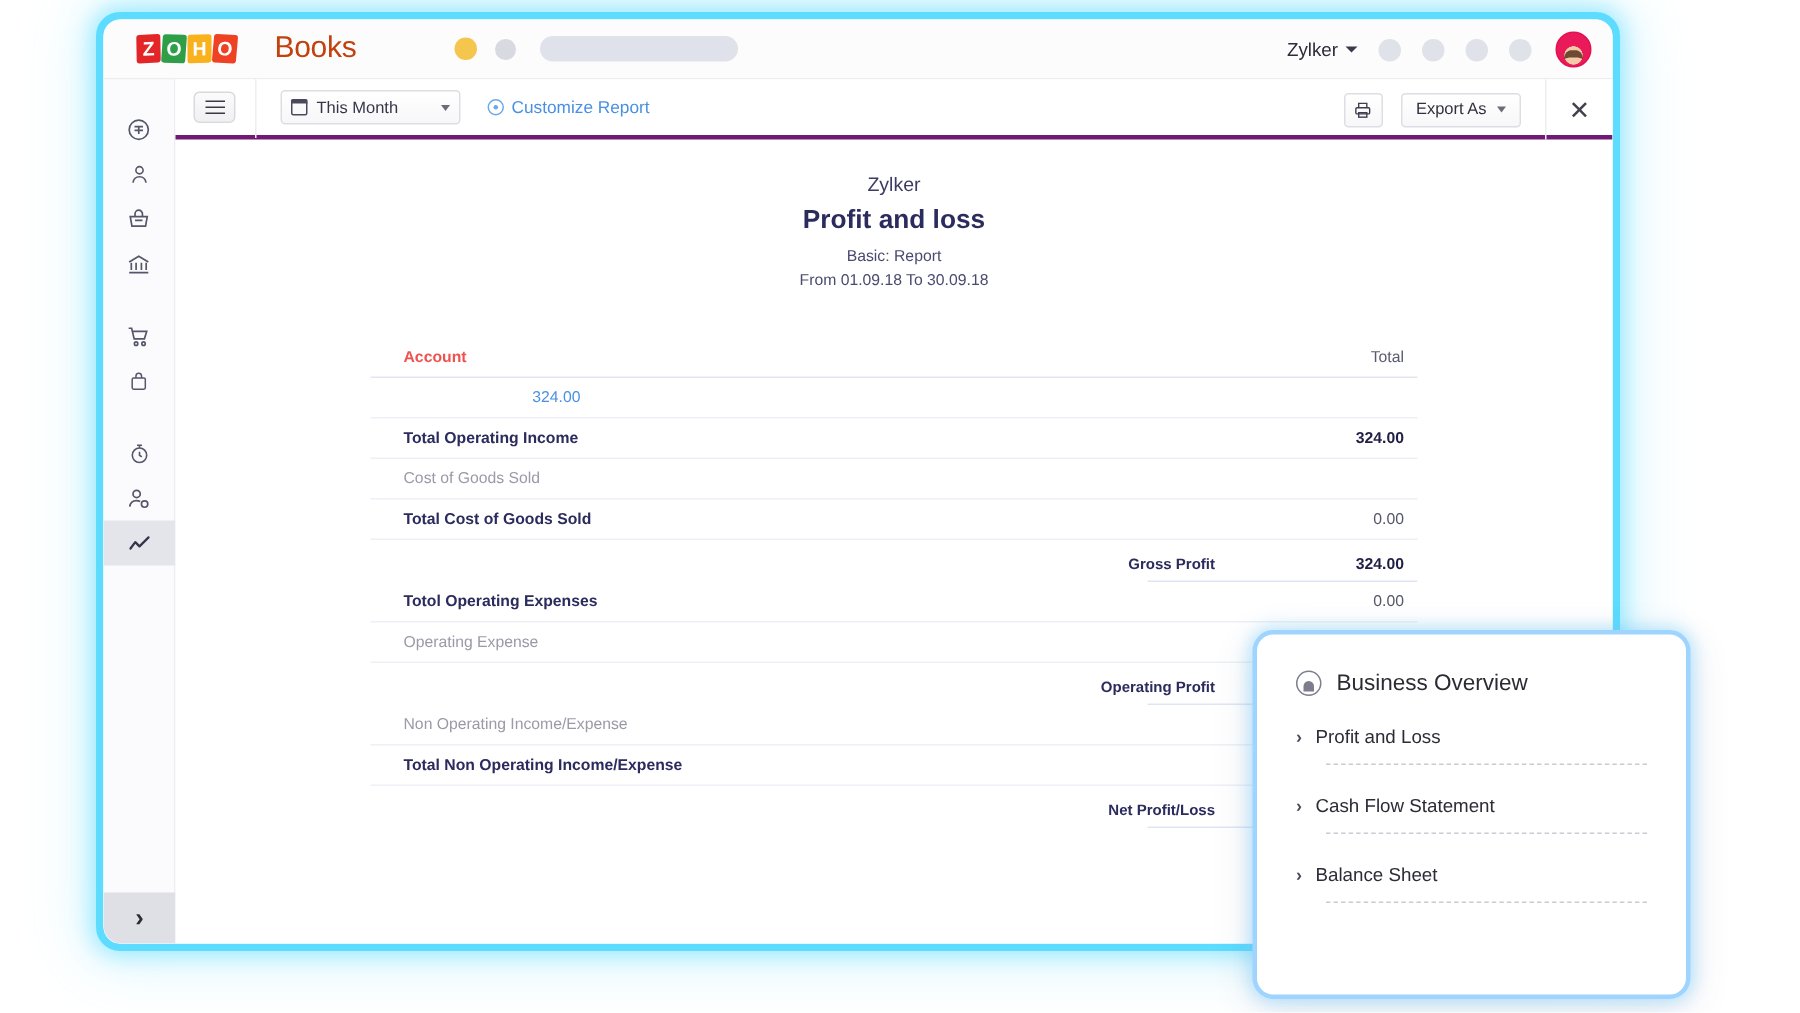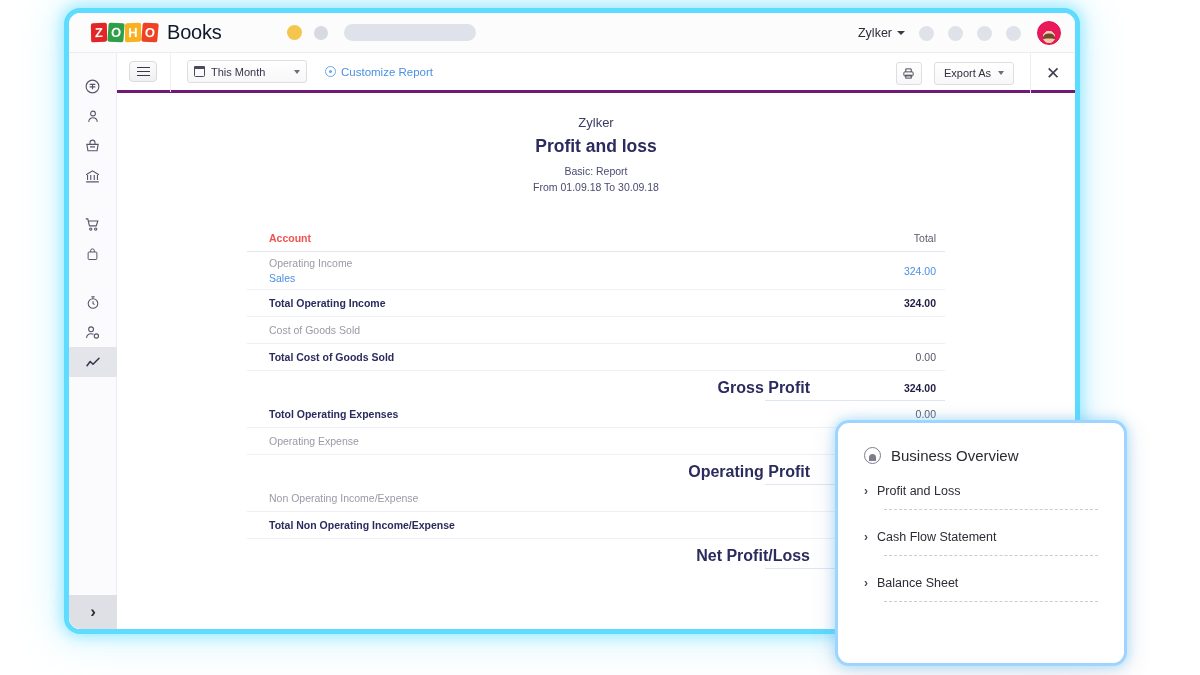--- a/index.html
+++ b/index.html
@@ -47,21 +47,21 @@
     display: flex; align-items: center; justify-content: center;
     color: #fff; font-weight: 700; font-size: 13px;
     border-radius: 2px; margin-right: 1px;
     font-family: "Liberation Sans", sans-serif;
   }
   .zt.t1 { background:#e42527; transform: rotate(-3deg); }
   .zt.t2 { background:#2e9e49; transform: rotate(2deg); }
   .zt.t3 { background:#f9b21d; transform: rotate(-2deg); }
   .zt.t4 { background:#ef4123; transform: rotate(3deg); }
   .brand-books {
-    margin-left: 8px; font-size: 20px; color:#0f172a; font-weight: 400;
+    margin-left: 24px; font-size: 20px; color:#c2410c; font-weight: 400;
     letter-spacing: -0.2px;
   }
 
   .dot-yellow {
     width: 15px; height: 15px; border-radius: 50%;
     background: #f5c64d; margin-left: 65px;
   }
   .dot-gray {
     width: 14px; height: 14px; border-radius: 50%;
     background: #d8dae2; margin-left: 12px;
@@ -202,21 +202,21 @@
   .table { width: 698px; margin: 32px auto 0; }
   .trow {
     display:flex; align-items:center;
     border-bottom: 1px solid #eef0f5;
     min-height: 27px; padding: 5px 9px 5px 22px;
   }
   .trow.head { border-bottom: 1px solid #e3e6ee; }
   .cell-acct { flex: 1; font-size: 10.5px; }
   .cell-mid {
     width: 150px; text-align: right; padding-right: 8px;
-    font-size: 16px; font-weight:700; color:#2b2b5e;
+    font-size: 10px; font-weight:700; color:#2b2b5e;
   }
   .cell-total {
     width: 118px; text-align:right; font-size:10.5px; color:#4d4d63;
   }
   .h-acct { color:#ef5350; font-weight:700; }
   .h-total { color:#5a5a6e; }
   .muted { color:#9a9aa8; }
   .bold-dark { font-weight:700; color:#2b2b5e; }
   .blue { color:#4a90e2; }
   .sales-link { color:#4a90e2; font-size:10.5px; display:block; margin-top:3px; }
@@ -420,24 +420,20 @@
           <div class="rep-range">From 01.09.18 To 30.09.18</div>
 
           <div class="table">
 
             <div class="trow head">
               <div class="cell-acct h-acct">Account</div>
               <div class="cell-total h-total">Total</div>
             </div>
 
             <div class="trow">
-              <div class="cell-acct">
-                <span class="muted">Operating Income</span>
-                <span class="sales-link">Sales</span>
-              </div>
               <div class="cell-total blue">324.00</div>
             </div>
 
             <div class="trow">
               <div class="cell-acct bold-dark">Total Operating Income</div>
               <div class="cell-total num-bold">324.00</div>
             </div>
 
             <div class="trow">
               <div class="cell-acct muted">Cost of Goods Sold</div>

